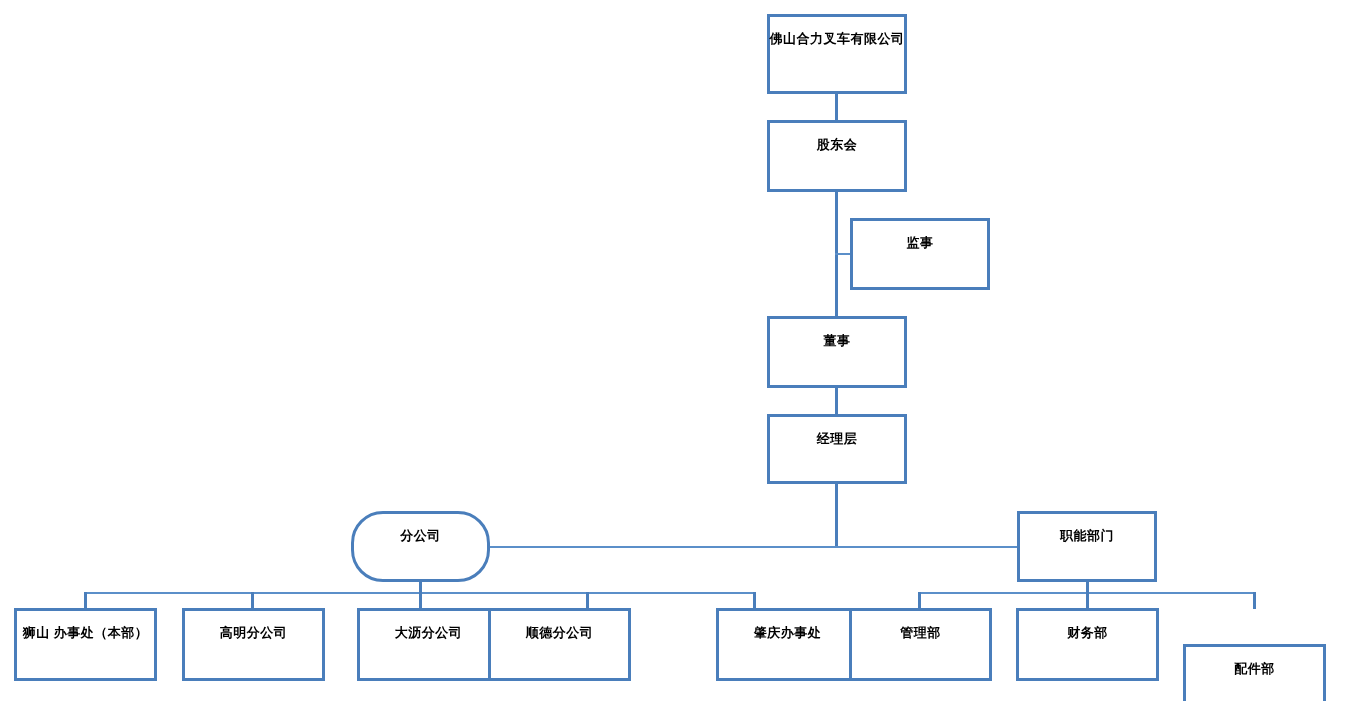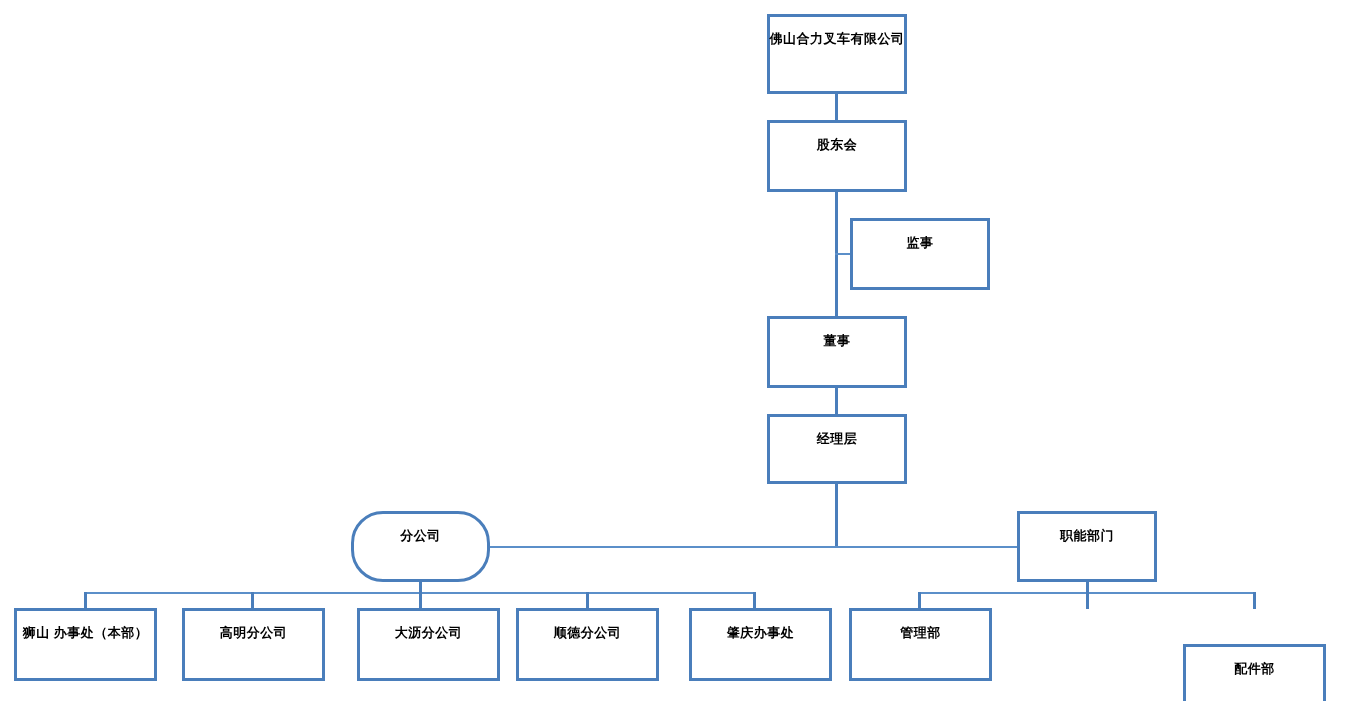--- a/index.html
+++ b/index.html
@@ -113,27 +113,30 @@
 
   <div class="node align-upper" style="left:14px; top:608px; width:143px; height:73px;">
     <span class="node-label">狮山 办事处（本部）</span>
   </div>
   <div class="node align-upper" style="left:182px; top:608px; width:143px; height:73px;">
     <span class="node-label">高明分公司</span>
   </div>
   <div class="node align-upper" style="left:357px; top:608px; width:143px; height:73px;">
     <span class="node-label">大沥分公司</span>
   </div>
-  <div class="node align-upper" style="left:516px; top:608px; width:143px; height:73px;">
+  <div class="node align-upper" style="left:488px; top:608px; width:143px; height:73px;">
     <span class="node-label">顺德分公司</span>
   </div>
-  <div class="node align-upper" style="left:689px; top:608px; width:143px; height:73px;">
+  <div class="node align-upper" style="left:716px; top:608px; width:143px; height:73px;">
     <span class="node-label">肇庆办事处</span>
   </div>
 
   <div class="node align-upper" style="left:849px; top:608px; width:143px; height:73px;">
     <span class="node-label">管理部</span>
+  </div>
+  <div class="node align-upper" style="left:1016px; top:608px; width:143px; height:73px;">
+    <span class="node-label">财务部</span>
   </div>
   <div class="node align-upper" style="left:1183px; top:644px; width:143px; height:73px;">
     <span class="node-label">配件部</span>
   </div>
 
 </div>
 
 </body></html>

